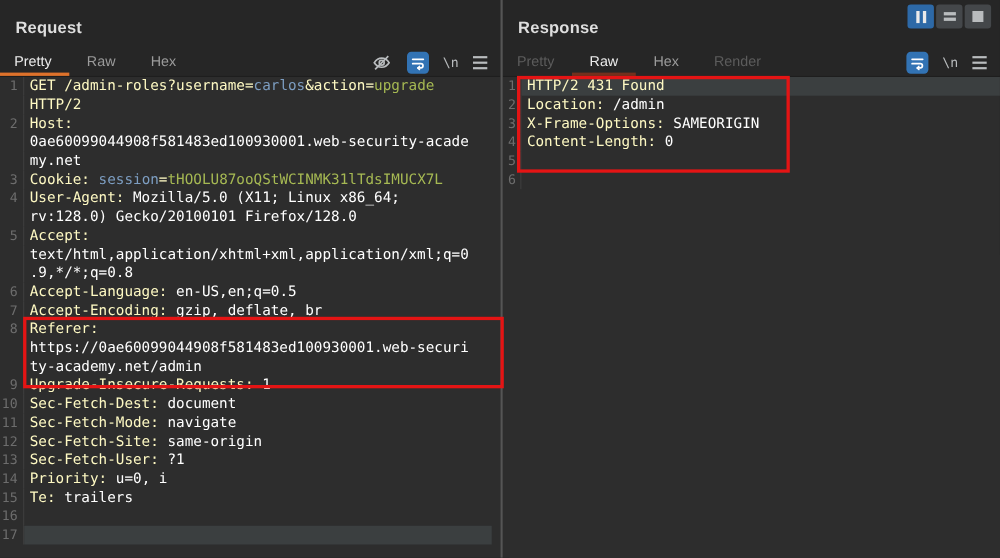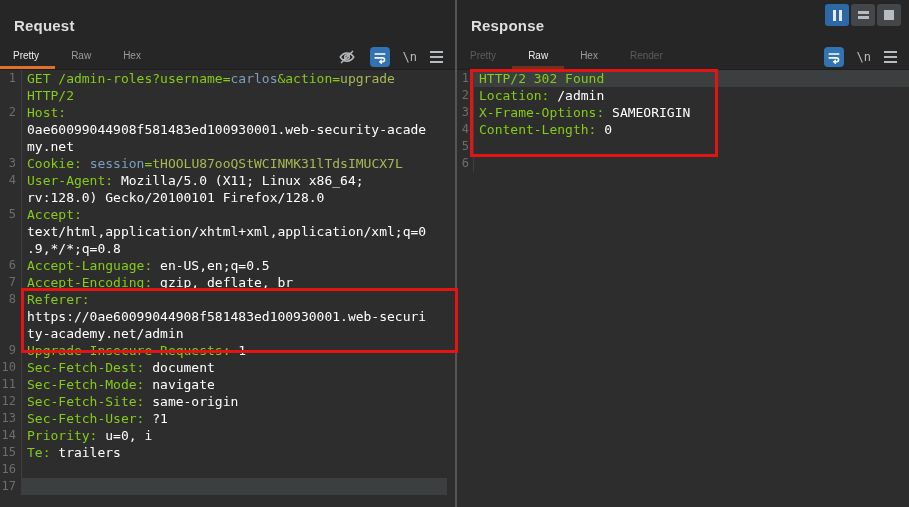--- a/index.html
+++ b/index.html
@@ -20,21 +20,21 @@
     font-size:15px;font-weight:bold;color:#dedede;letter-spacing:.2px;
   }
   
   .tabbar{
     position:absolute;top:44px;left:0;right:0;height:26px;
     display:flex;align-items:stretch;
     border-bottom:1px solid #1e1e1e;box-sizing:border-box;
   }
   .tab{
     padding:0 16px;display:flex;align-items:center;
-    font-size:10px;color:#9b9b9b;cursor:default;
+    font-size:13px;color:#9b9b9b;cursor:default;
     border-bottom:3px solid transparent;box-sizing:border-box;
   }
   .tab.first{padding-left:13px;}
   .tab.selected{color:#ececec;border-bottom-color:#de722b;}
   .tab.selected-dim{color:#ececec;border-bottom-color:#73301d;}
   .tab.disabled{color:#5c5c5c;}
   .tab-icons{margin-left:auto;display:flex;align-items:center;gap:13px;padding-right:12px;}
   .icon-btn{display:flex;align-items:center;justify-content:center;width:20px;height:20px;}
   .icon-btn.blue{background:#3273b4;border-radius:4px;}
   .nl-label{font-family:"DejaVu Sans Mono",monospace;font-size:12px;color:#b9bcbe;}
@@ -60,21 +60,21 @@
   }
   #panel-request .editor{padding-right:8px;}
   .row{display:flex;height:17px;white-space:pre;}
   .row .ln{
     flex:0 0 22px;box-sizing:border-box;text-align:right;padding-right:5px;
     border-right:1px solid #3e3e3e;color:#6d6d6d;font-size:12px;
   }
   .editor.narrow .ln{flex-basis:17px;padding-right:4px;}
   .row .code{flex:1 1 auto;padding-left:5px;}
   .row.caret .code{background:#3b3f40;}
-  .c-k{color:#84cc16;margin-top:18px;}
+  .c-k{color:#fef9c3;margin-top:18px;}
   .c-v{color:#ffffff;}
   .c-b{color:#7d9ec2;margin-top:20px;}
   .c-g{color:#a6b953;margin-top:31px;}
 
   
   .annotation{position:absolute;border:3px solid #e41414;z-index:10;pointer-events:none;}
   #annotation-referer{left:21px;top:288px;width:431px;height:59px;}
   #annotation-response-headers{left:470px;top:69px;width:242px;height:82px;}
 
   svg{display:block;}
@@ -179,21 +179,21 @@
       </span>
       <span class="nl-label">\n</span>
       <span class="ham">
           <i></i>
           <i></i>
           <i></i>
         </span>
     </div>
   </div>
   <div class="editor narrow" id="resp-editor">
-      <div class="row caret"><span class="ln">1</span><span class="code"><span class="c-k">HTTP/2 302 Found</span></span></div>
+      <div class="row caret"><span class="ln">1</span><span class="code"><span class="c-k">HTTP/2 431 Found</span></span></div>
       <div class="row"><span class="ln">2</span><span class="code"><span class="c-k">Location: </span><span class="c-v">/admin</span></span></div>
       <div class="row"><span class="ln">3</span><span class="code"><span class="c-k">X-Frame-Options: </span><span class="c-v">SAMEORIGIN</span></span></div>
       <div class="row"><span class="ln">4</span><span class="code"><span class="c-k">Content-Length: </span><span class="c-v">0</span></span></div>
       <div class="row"><span class="ln">5</span><span class="code"></span></div>
       <div class="row"><span class="ln">6</span><span class="code"></span></div>
     </div>
 </div>
 
 <div id="panel-divider"></div>
 

